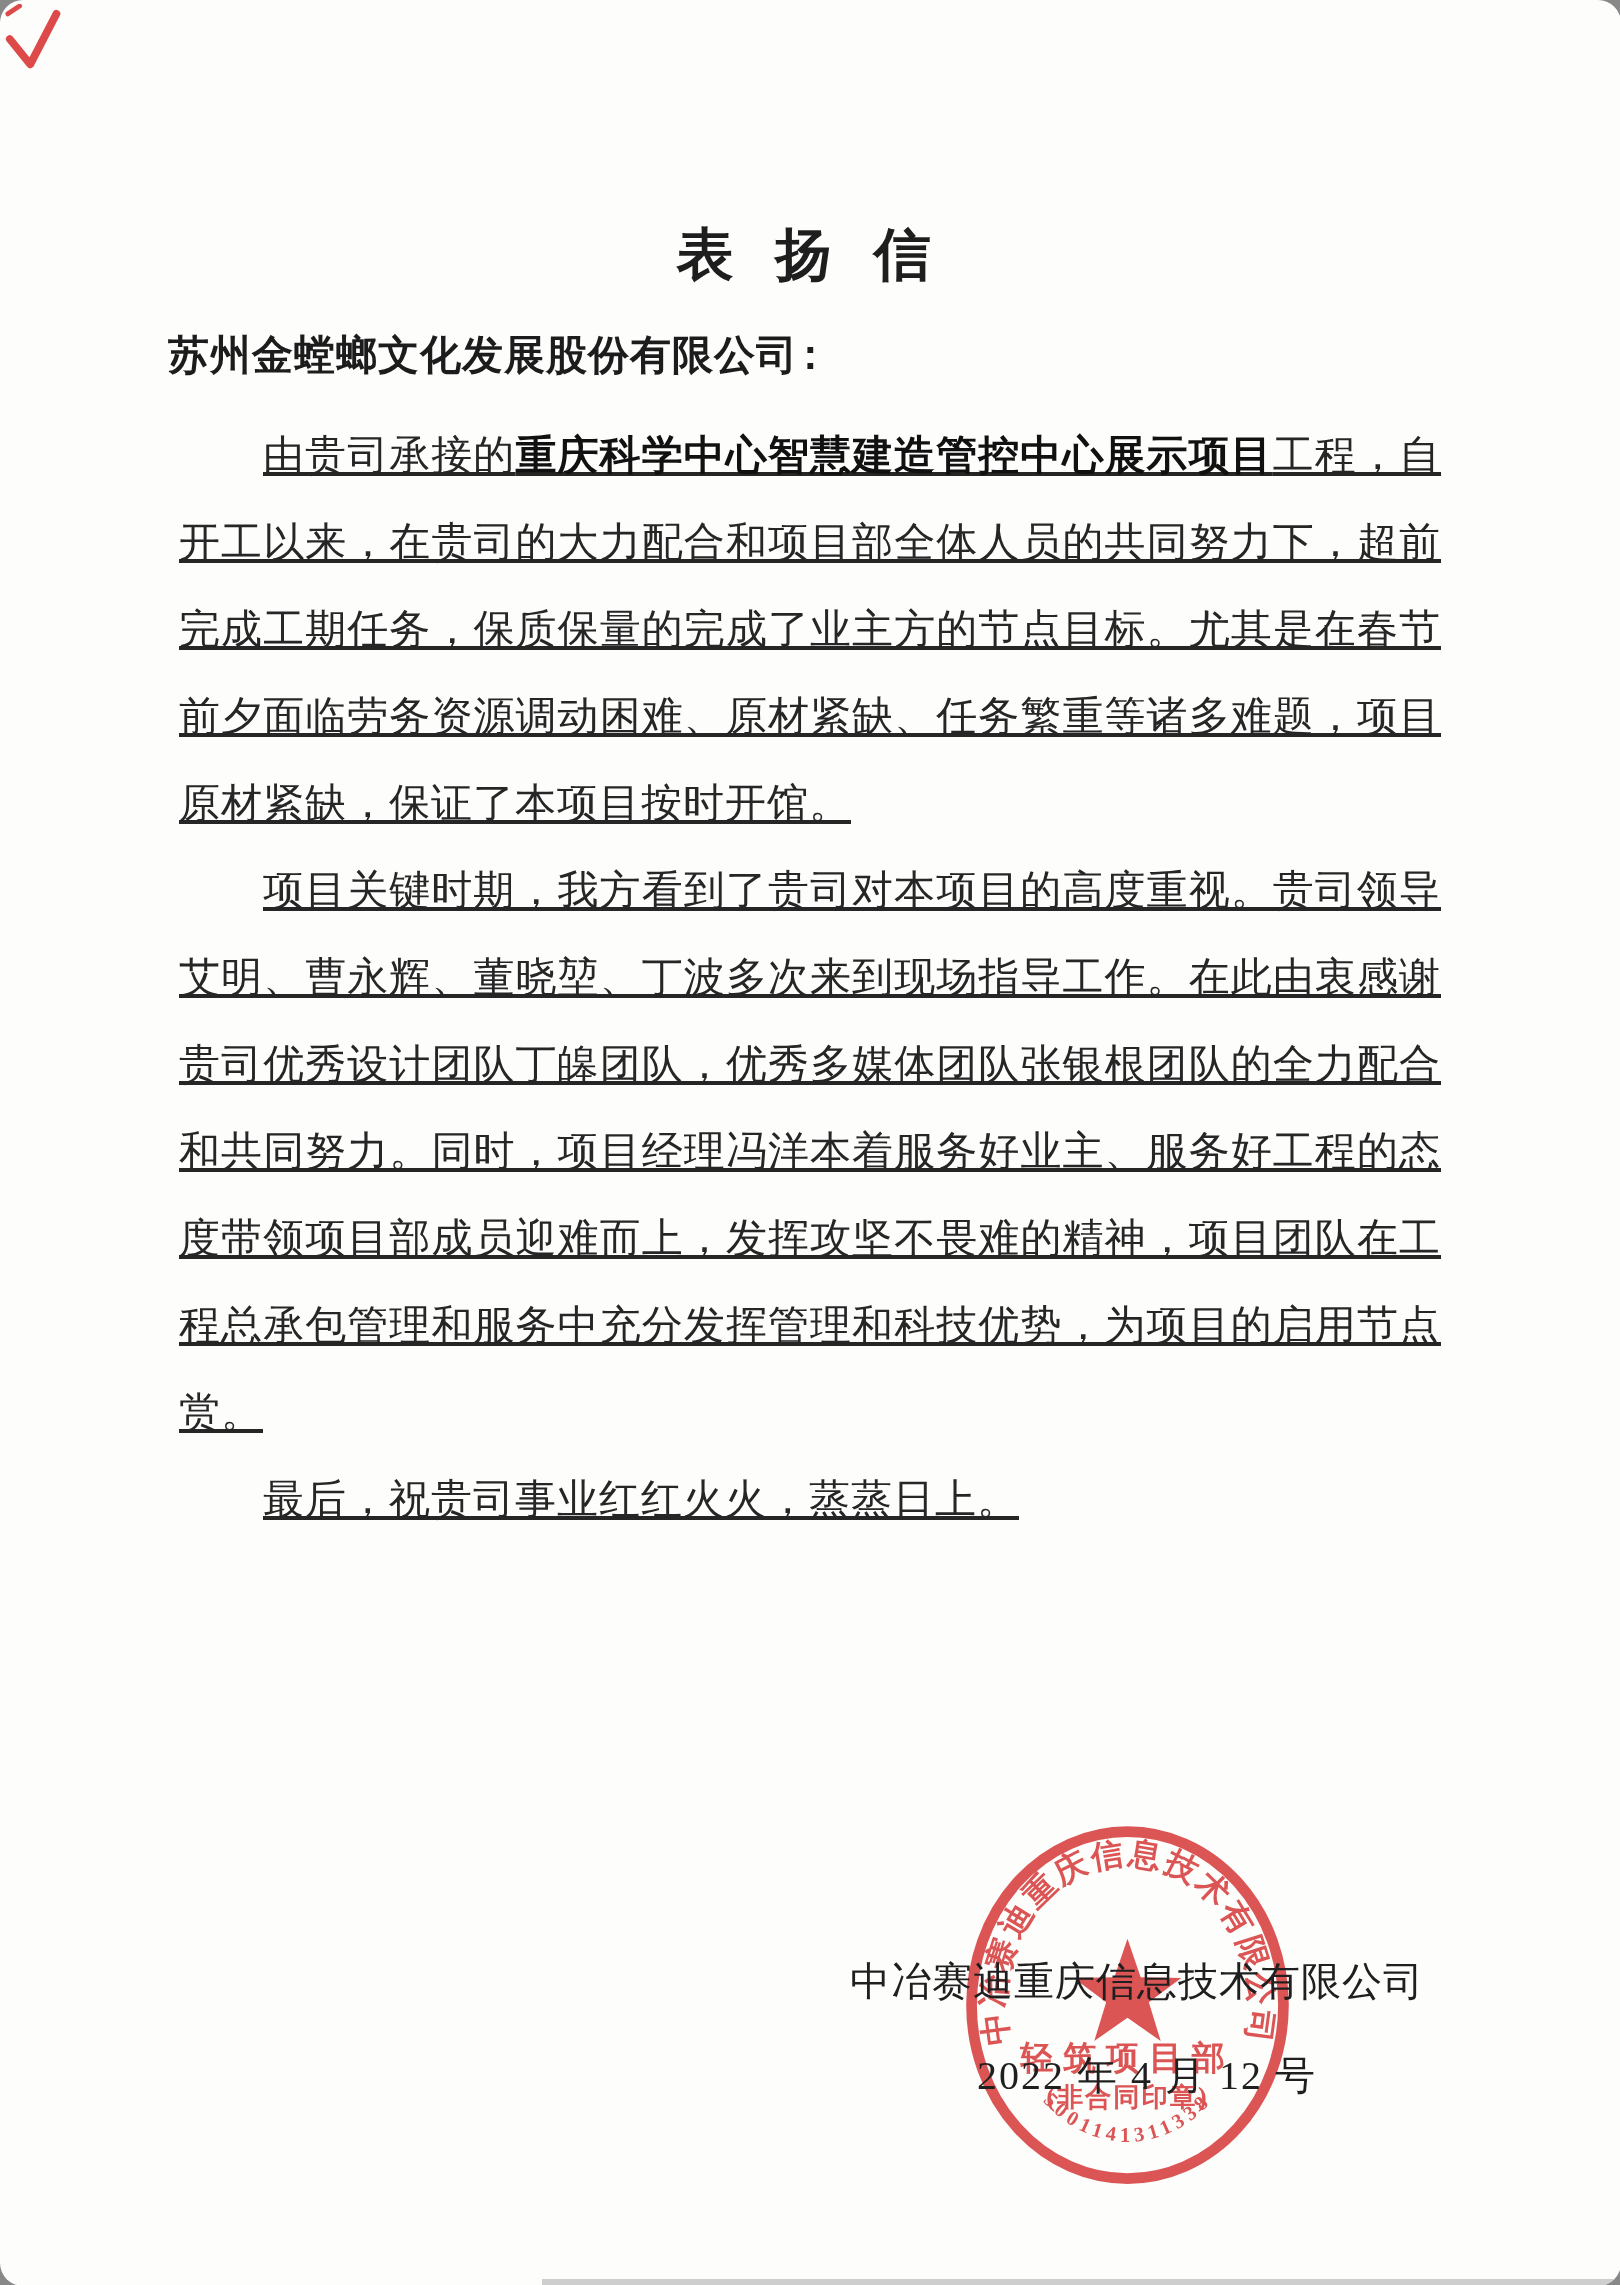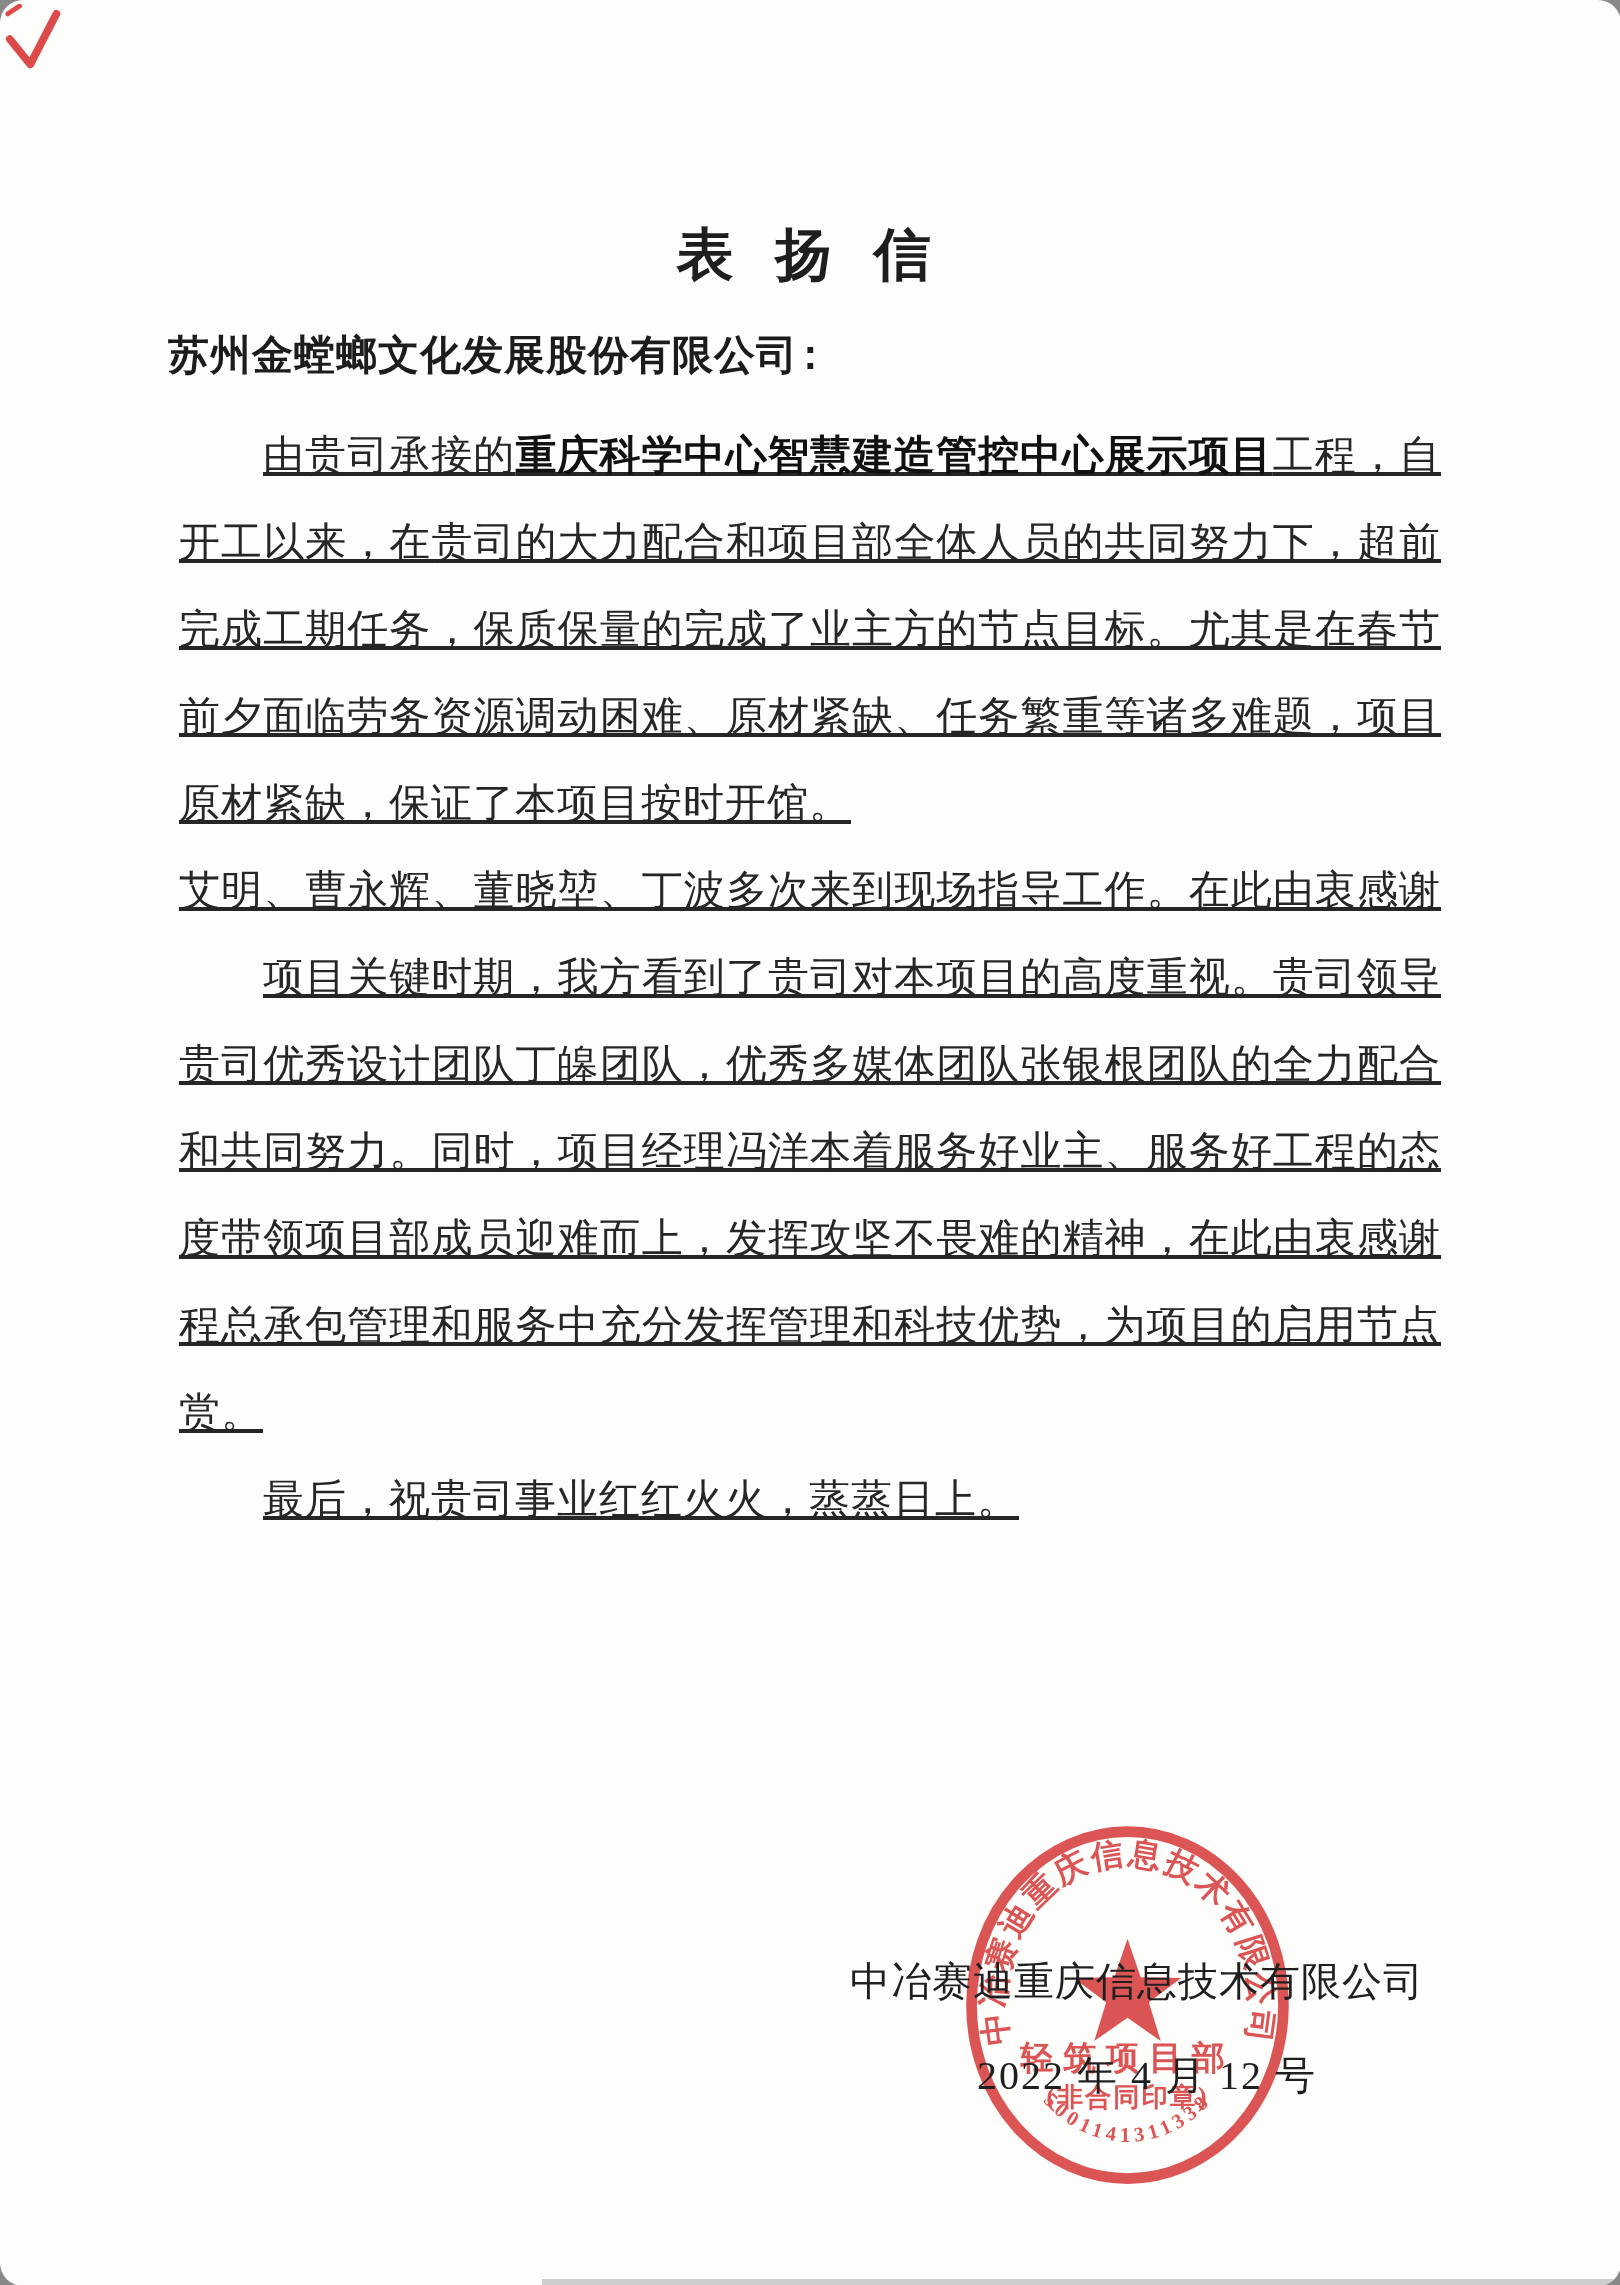--- a/index.html
+++ b/index.html
@@ -80,25 +80,25 @@
   <div class="salutation">苏州金螳螂文化发展股份有限公司:</div>
 
   <div class="body-text">
 
     <div class="line indent"><span>由贵司承接的</span><span class="bold-proj">重庆科学中心智慧建造管控中心展示项目</span><span>工程，自</span></div>
     <div class="line">开工以来，在贵司的大力配合和项目部全体人员的共同努力下，超前</div>
     <div class="line">完成工期任务，保质保量的完成了业主方的节点目标。尤其是在春节</div>
     <div class="line">前夕面临劳务资源调动困难、原材紧缺、任务繁重等诸多难题，项目</div>
     <div class="line short">原材紧缺，保证了本项目按时开馆。</div>
 
+    <div class="line indent">项目关键时期，我方看到了贵司对本项目的高度重视。贵司领导</div>
     <div class="line">艾明、曹永辉、董晓堃、丁波多次来到现场指导工作。在此由衷感谢</div>
-    <div class="line indent">项目关键时期，我方看到了贵司对本项目的高度重视。贵司领导</div>
     <div class="line">贵司优秀设计团队丁皞团队，优秀多媒体团队张银根团队的全力配合</div>
     <div class="line">和共同努力。同时，项目经理冯洋本着服务好业主、服务好工程的态</div>
-    <div class="line">度带领项目部成员迎难而上，发挥攻坚不畏难的精神，在此由衷感谢</div>
+    <div class="line">度带领项目部成员迎难而上，发挥攻坚不畏难的精神，项目团队在工</div>
     <div class="line">程总承包管理和服务中充分发挥管理和科技优势，为项目的启用节点</div>
     <div class="line short">赏。</div>
 
     <div class="line short indent">最后，祝贵司事业红红火火，蒸蒸日上。</div>
   </div>
 
   <svg class="seal" viewBox="0 0 356 400">
     <ellipse cx="178" cy="196" rx="160" ry="178" fill="none" stroke="#d94747" stroke-width="11"></ellipse>
     <defs>
       <path id="sealTopArc" d="M 54.8 225.9 A 126 144 0 1 1 301.2 225.9" fill="none"></path>

